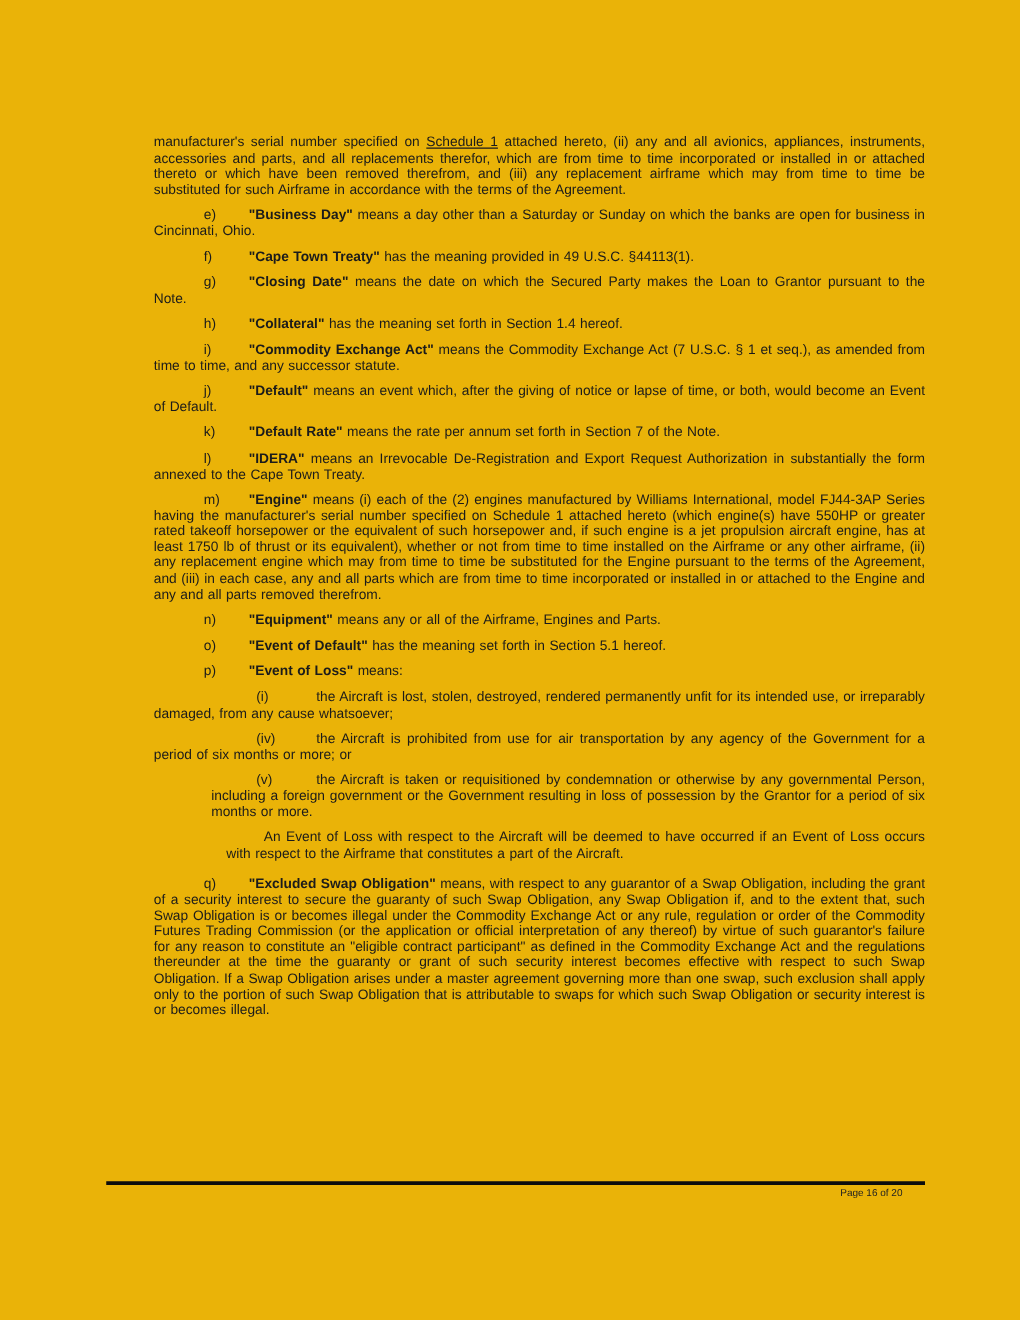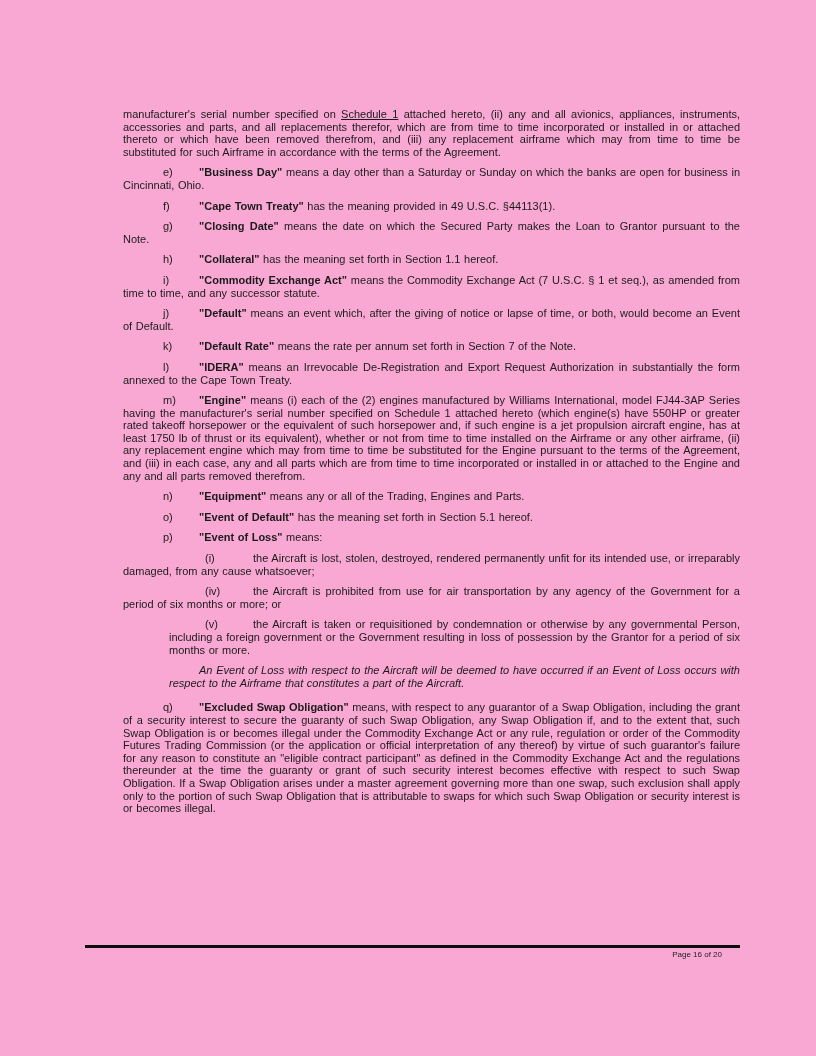--- a/index.html
+++ b/index.html
@@ -1,19 +1,19 @@
 <!DOCTYPE html>
 <html><head>
 <meta charset="utf-8">
 <style>
   html,body{margin:0;padding:0;background:#ffffff;}
   .page{
     position:relative;
     width:816px;height:1056px;
-    background:#f9a8d4;
+    background:#eab308;
     font-family:"Liberation Sans", sans-serif;
     color:#1b1b1b;
     overflow:hidden;
   }
   .content{
     position:absolute;
     left:123px;top:108px;width:617px;
   }
   .para{
     margin:0 0 8px 0;
@@ -21,21 +21,21 @@
     line-height:12.6px;
     text-align:justify;
     word-spacing:0.5px;
   }
   .para b{font-weight:bold;}
   .para u{text-underline-offset:1px;}
   .para-plain{text-indent:0;}
   .para-def{text-indent:40px;}
   .para-sub{text-indent:82px;}
   .para-subblock{margin-left:46px;text-indent:36px;}
-  .para-note{margin-left:46px;text-indent:30px;font-style:italic;}
+  .para-note{margin-left:58px;text-indent:30px;}
   .para-spaced{margin-top:12px;}
   .marker{display:inline-block;min-width:36px;text-indent:0;}
   .para-sub .marker,.para-subblock .marker{min-width:48px;}
   .footer-rule{
     position:absolute;
     left:85px;top:945px;width:655px;height:3px;
     background:#0d0d0d;
   }
   .footer-label{
     position:absolute;
@@ -47,27 +47,27 @@
 </style>
 </head>
 <body>
 
 <div class="page">
   <div class="content" id="doc-body">
       <p class="para para-plain"><span>manufacturer's serial number specified on </span><u>Schedule 1</u><span> attached hereto, (ii) any and all avionics, appliances, instruments, accessories and parts, and all replacements therefor, which are from time to time incorporated or installed in or attached thereto or which have been removed therefrom, and (iii) any replacement airframe which may from time to time be substituted for such Airframe in accordance with the terms of the Agreement.</span></p>
       <p class="para para-def"><span class="marker">e)</span><b>"Business Day"</b><span> means a day other than a Saturday or Sunday on which the banks are open for business in Cincinnati, Ohio.</span></p>
       <p class="para para-def"><span class="marker">f)</span><b>"Cape Town Treaty"</b><span> has the meaning provided in 49 U.S.C. §44113(1).</span></p>
       <p class="para para-def"><span class="marker">g)</span><b>"Closing Date"</b><span> means the date on which the Secured Party makes the Loan to Grantor pursuant to the Note.</span></p>
-      <p class="para para-def"><span class="marker">h)</span><b>"Collateral"</b><span> has the meaning set forth in Section 1.1 hereof.</span></p>
+      <p class="para para-def"><span class="marker">h)</span><b>"Collateral"</b><span> has the meaning set forth in Section 1.4 hereof.</span></p>
       <p class="para para-def"><span class="marker">i)</span><b>"Commodity Exchange Act"</b><span> means the Commodity Exchange Act (7 U.S.C. § 1 et seq.), as amended from time to time, and any successor statute.</span></p>
       <p class="para para-def"><span class="marker">j)</span><b>"Default"</b><span> means an event which, after the giving of notice or lapse of time, or both, would become an Event of Default.</span></p>
       <p class="para para-def"><span class="marker">k)</span><b>"Default Rate"</b><span> means the rate per annum set forth in Section 7 of the Note.</span></p>
       <p class="para para-def"><span class="marker">l)</span><b>"IDERA"</b><span> means an Irrevocable De-Registration and Export Request Authorization in substantially the form annexed to the Cape Town Treaty.</span></p>
       <p class="para para-def"><span class="marker">m)</span><b>"Engine"</b><span> means (i) each of the (2) engines manufactured by Williams International, model FJ44-3AP Series having the manufacturer's serial number specified on Schedule 1 attached hereto (which engine(s) have 550HP or greater rated takeoff horsepower or the equivalent of such horsepower and, if such engine is a jet propulsion aircraft engine, has at least 1750 lb of thrust or its equivalent), whether or not from time to time installed on the Airframe or any other airframe, (ii) any replacement engine which may from time to time be substituted for the Engine pursuant to the terms of the Agreement, and (iii) in each case, any and all parts which are from time to time incorporated or installed in or attached to the Engine and any and all parts removed therefrom.</span></p>
-      <p class="para para-def"><span class="marker">n)</span><b>"Equipment"</b><span> means any or all of the Trading, Engines and Parts.</span></p>
+      <p class="para para-def"><span class="marker">n)</span><b>"Equipment"</b><span> means any or all of the Airframe, Engines and Parts.</span></p>
       <p class="para para-def"><span class="marker">o)</span><b>"Event of Default"</b><span> has the meaning set forth in Section 5.1 hereof.</span></p>
       <p class="para para-def"><span class="marker">p)</span><b>"Event of Loss"</b><span> means:</span></p>
       <p class="para para-sub"><span class="marker">(i)</span><span>the Aircraft is lost, stolen, destroyed, rendered permanently unfit for its intended use, or irreparably damaged, from any cause whatsoever;</span></p>
       <p class="para para-sub"><span class="marker">(iv)</span><span>the Aircraft is prohibited from use for air transportation by any agency of the Government for a period of six months or more; or</span></p>
       <p class="para para-subblock"><span class="marker">(v)</span><span>the Aircraft is taken or requisitioned by condemnation or otherwise by any governmental Person, including a foreign government or the Government resulting in loss of possession by the Grantor for a period of six months or more.</span></p>
       <p class="para para-note"><span>An Event of Loss with respect to the Aircraft will be deemed to have occurred if an Event of Loss occurs with respect to the Airframe that constitutes a part of the Aircraft.</span></p>
       <p class="para para-def para-spaced"><span class="marker">q)</span><b>"Excluded Swap Obligation"</b><span> means, with respect to any guarantor of a Swap Obligation, including the grant of a security interest to secure the guaranty of such Swap Obligation, any Swap Obligation if, and to the extent that, such Swap Obligation is or becomes illegal under the Commodity Exchange Act or any rule, regulation or order of the Commodity Futures Trading Commission (or the application or official interpretation of any thereof) by virtue of such guarantor's failure for any reason to constitute an "eligible contract participant" as defined in the Commodity Exchange Act and the regulations thereunder at the time the guaranty or grant of such security interest becomes effective with respect to such Swap Obligation.  If a Swap Obligation arises under a master agreement governing more than one swap, such exclusion shall apply only to the portion of such Swap Obligation that is attributable to swaps for which such Swap Obligation or security interest is or becomes illegal.</span></p>
     </div>
   <div class="footer-rule"></div>
   <div class="footer-label">Page 16 of 20</div>

